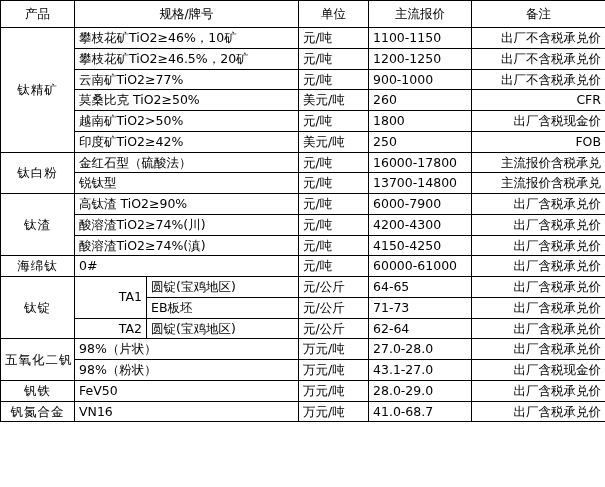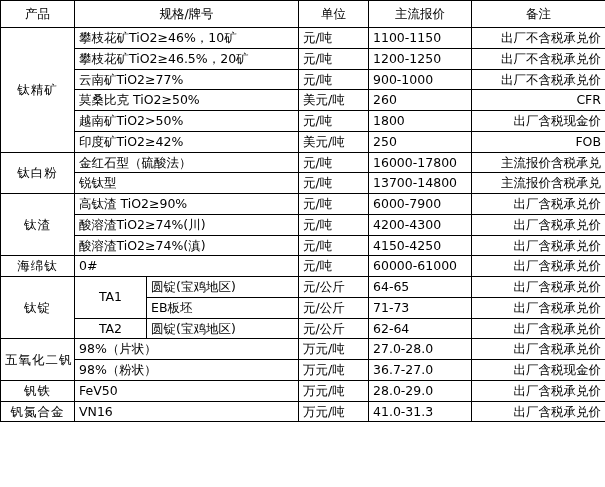--- a/index.html
+++ b/index.html
@@ -62,21 +62,21 @@
   }
   .price-cell {
     text-align: left;
     padding-left: 5px;
   }
   .remark-cell {
     text-align: right;
     padding-left: 5px;
   }
   .sub-a {
-    text-align: center;
+    text-align: right;
     padding-left: 5px;
     margin-left: 15px;
   }
   .sub-b {
     text-align: left;
     padding-left: 5px;
   }
   
   col.c-cat { width: 74px; }
   col.c-spec-a { width: 72px; }
@@ -208,32 +208,32 @@
         <tr>
           <td class="cat-cell" rowspan="2">五氧化二钒</td>
           <td class="spec-cell" colspan="2">98%（片状）</td>
           <td class="unit-cell">万元/吨</td>
           <td class="price-cell">27.0-28.0</td>
           <td class="remark-cell">出厂含税承兑价</td>
         </tr>
         <tr>
           <td class="spec-cell" colspan="2">98%（粉状）</td>
           <td class="unit-cell">万元/吨</td>
-          <td class="price-cell">36.7-27.0</td>
+          <td class="price-cell">43.1-27.0</td>
           <td class="remark-cell">出厂含税现金价</td>
         </tr>
         <tr>
           <td class="cat-cell" rowspan="1">钒铁</td>
           <td class="spec-cell" colspan="2">FeV50</td>
           <td class="unit-cell">万元/吨</td>
           <td class="price-cell">28.0-29.0</td>
           <td class="remark-cell">出厂含税承兑价</td>
         </tr>
         <tr>
           <td class="cat-cell" rowspan="1">钒氮合金</td>
           <td class="spec-cell" colspan="2">VN16</td>
           <td class="unit-cell">万元/吨</td>
-          <td class="price-cell">41.0-31.3</td>
+          <td class="price-cell">41.0-68.7</td>
           <td class="remark-cell">出厂含税承兑价</td>
         </tr>
       </tbody>
   </table>
 </div>
 
 </body></html>

